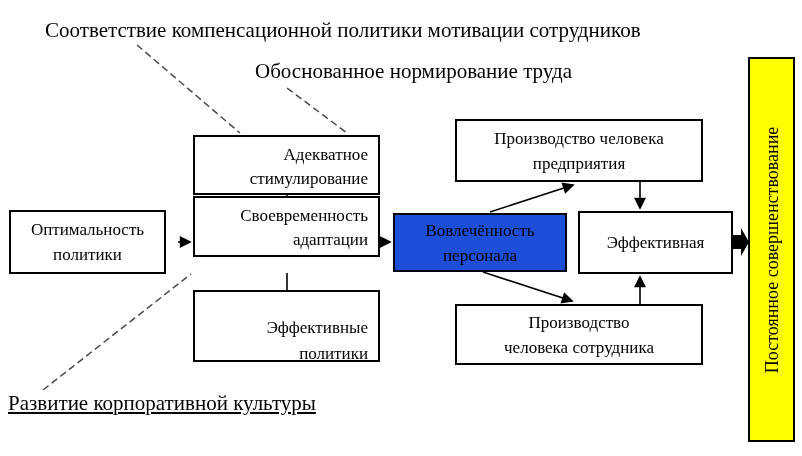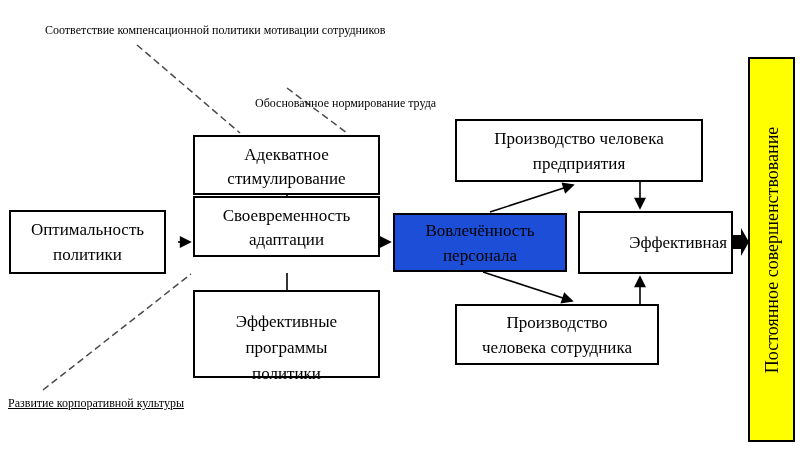--- a/index.html
+++ b/index.html
@@ -7,42 +7,42 @@
     position:relative;
     width:802px;height:456px;
     background:#ffffff;
     font-family:"Liberation Serif", "DejaVu Serif", serif;
     color:#000;
     overflow:hidden;
   }
   #wires{position:absolute;left:0;top:0;width:802px;height:456px;z-index:1;}
   .note{
     position:absolute;z-index:2;
-    font-size:12px;line-height:17px;white-space:nowrap;
+    font-size:21px;line-height:17px;white-space:nowrap;
   }
   .box{
     position:absolute;z-index:3;
     background:#ffffff;border:2px solid #000;
     box-sizing:border-box;
     font-size:17px;line-height:25px;
   }
-  .box.left{padding:5px 10px;text-align:center;}
+  .box.left{padding:5px 10px;text-align:right;}
   .box.center{display:flex;flex-direction:column;justify-content:center;text-align:center;padding:2px 4px;}
   .box .ln{display:block;}
   .yellow{background:#1d4ed8;}
   #box-optimal        {left:9px;  top:210px;width:157px;height:64px;}
   #box-adequate       {left:193px;top:135px;width:187px;height:60px;line-height:24px;padding-top:6px;}
   #box-timely         {left:193px;top:196px;width:187px;height:61px;line-height:24px;padding-top:6px;}
-  #box-programs       {left:193px;top:290px;width:187px;height:88px;line-height:26px;padding-top:17px;}
+  #box-programs       {left:193px;top:290px;width:187px;height:72px;line-height:26px;padding-top:23px;}
   #box-engagement     {left:393px;top:213px;width:174px;height:59px;}
   #box-prod-person    {left:455px;top:119px;width:248px;height:63px;}
-  #box-eff-team       {left:578px;top:211px;width:155px;height:63px;text-align:right;}
-  #box-prod-thinking  {left:455px;top:304px;width:204px;height:61px;}
+  #box-eff-team       {left:578px;top:211px;width:155px;height:63px;}
+  #box-prod-thinking  {left:455px;top:304px;width:248px;height:61px;}
   #note-compensation  {left:45px; top:22px;}
-  #note-rationing     {left:255px;top:63px;margin-top:32px;}
+  #note-rationing     {left:255px;top:63px;}
   #note-culture       {left:8px; top:395px;text-decoration:underline;}
   #bar-improvement{
     position:absolute;z-index:3;
     left:748px;top:57px;width:47px;height:385px;
     background:#ffff00;border:2px solid #000;box-sizing:border-box;
   }
   #bar-improvement .vtext{
     position:absolute;left:50%;top:50%;
     transform:translate(-50%,-50%) rotate(-90deg);
     white-space:nowrap;font-size:18px;
@@ -91,21 +91,20 @@
     <span class="ln">стимулирование</span>
   </div>
 
   <div class="box left" id="box-timely">
     <span class="ln">Своевременность</span>
     <span class="ln">адаптации</span>
   </div>
 
   <div class="box left" id="box-programs">
     <span class="ln">Эффективные</span>
-    <span class="ln">программы</span>
     <span class="ln">политики</span>
   </div>
 
   <div class="box center yellow" id="box-engagement">
     <span class="ln">Вовлечённость</span>
     <span class="ln">персонала</span>
   </div>
 
   <div class="box center" id="box-prod-person">
     <span class="ln">Производство человека</span>

